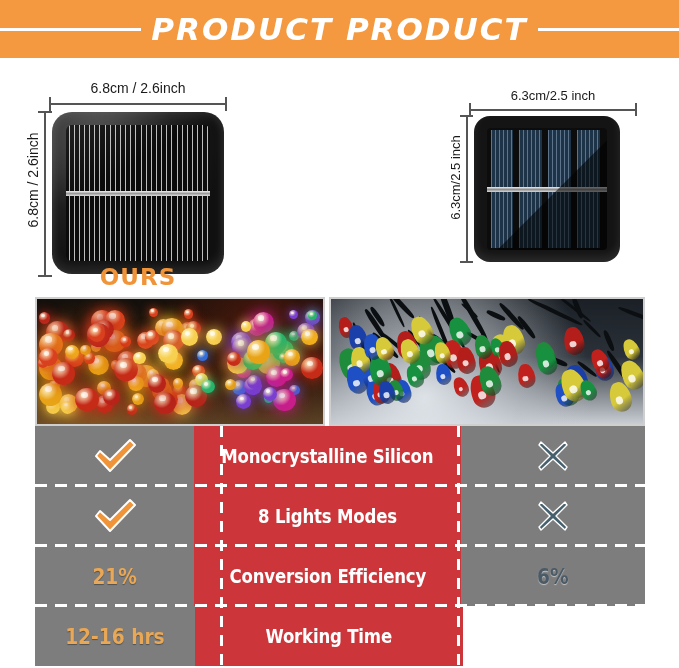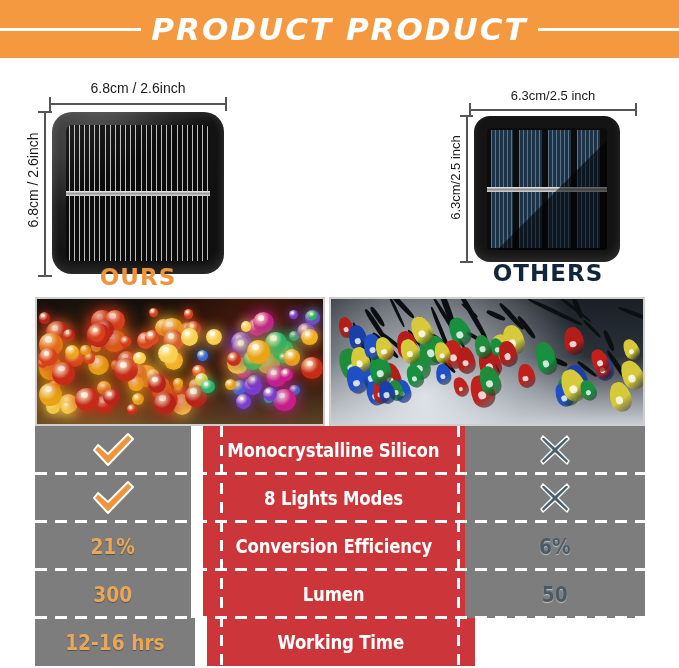--- a/index.html
+++ b/index.html
@@ -425,21 +425,20 @@
     position: relative;
   }
   .cell-left, .cell-right {
     width: 160px;
     background: #7d7d7d;
   }
   .cell-right { width: 185px; }
   .cell-mid {
     width: 268px;
     background: #CC3539;
-    margin-left: 12px;
   }
   .mid-text {
     color: #ffffff;
     font-size: 20px;
     font-weight: bold;
     font-family: "DejaVu Sans Condensed", "DejaVu Sans", sans-serif;
     letter-spacing: -0.2px;
     white-space: nowrap;
     transform: scaleX(0.92);
   }
@@ -536,21 +535,20 @@
       <div class="panel-others-face">
         <div class="ocell c1"></div>
         <div class="ocell c2"></div>
         <div class="ocell c3"></div>
         <div class="ocell c4"></div>
         <div class="obusbar"></div>
         <div class="odiagonal"></div>
       </div>
     </div>
 
-    <div class="label-others">OTHERS</div>
   </div>
 </div>
 
 <div class="photos">
   <div class="photo photo-left" id="photoLeft">
       <div class="bulb" style="width: 12.5933px; height: 12.5933px; left: 152.321px; top: 80.2115px; background: radial-gradient(circle at 35% 30%, rgb(255, 246, 208) 0%, rgb(247, 208, 80) 46%, rgb(247, 208, 80) 100%); box-shadow: rgb(247, 208, 80) 0px 0px 11.2967px;"></div>
       <div class="bulb" style="width: 16.1542px; height: 16.1542px; left: 14.7923px; top: 26.4438px; background: radial-gradient(circle at 35% 30%, rgb(255, 246, 208) 0%, rgb(247, 208, 80) 46%, rgb(247, 208, 80) 100%); box-shadow: rgb(247, 208, 80) 0px 0px 13.0771px;"></div>
       <div class="bulb" style="width: 11.3556px; height: 11.3556px; left: 159.837px; top: 51.1484px; background: radial-gradient(circle at 35% 30%, rgb(255, 246, 208) 0%, rgb(46, 111, 224) 46%, rgb(46, 111, 224) 100%); box-shadow: rgb(46, 111, 224) 0px 0px 10.6778px;"></div>
       <div class="bulb" style="width: 18.2987px; height: 18.2987px; left: 210.759px; top: 18.6592px; background: radial-gradient(circle at 35% 30%, rgb(255, 246, 208) 0%, rgb(200, 30, 138) 46%, rgb(200, 30, 138) 100%); box-shadow: rgb(200, 30, 138) 0px 0px 14.1494px;"></div>
       <div class="bulb" style="width: 22.456px; height: 22.456px; left: 220.37px; top: 52.5501px; background: radial-gradient(circle at 35% 30%, rgb(255, 246, 208) 0%, rgb(245, 198, 60) 46%, rgb(245, 198, 60) 100%); box-shadow: rgb(245, 198, 60) 0px 0px 16.228px;"></div>
@@ -791,31 +789,20 @@
       </div>
       <div class="cell cell-mid">
         <span class="mid-text">Conversion Efficiency</span>
       </div>
       <div class="cell cell-right">
         <span class="val-right">6%</span>
       </div>
     </div>
     <div class="trow">
       <div class="cell cell-left">
-        <span class="val-left">300</span>
-      </div>
-      <div class="cell cell-mid">
-        <span class="mid-text">Lumen</span>
-      </div>
-      <div class="cell cell-right">
-        <span class="val-right">50</span>
-      </div>
-    </div>
-    <div class="trow">
-      <div class="cell cell-left">
         <span class="val-left">12-16 hrs</span>
       </div>
       <div class="cell cell-mid">
         <span class="mid-text">Working Time</span>
       </div>
     </div>
     <div class="table-vline" style="left: 185px;"></div>
     <div class="table-vline" style="left: 422px;"></div>
   </div>
 

